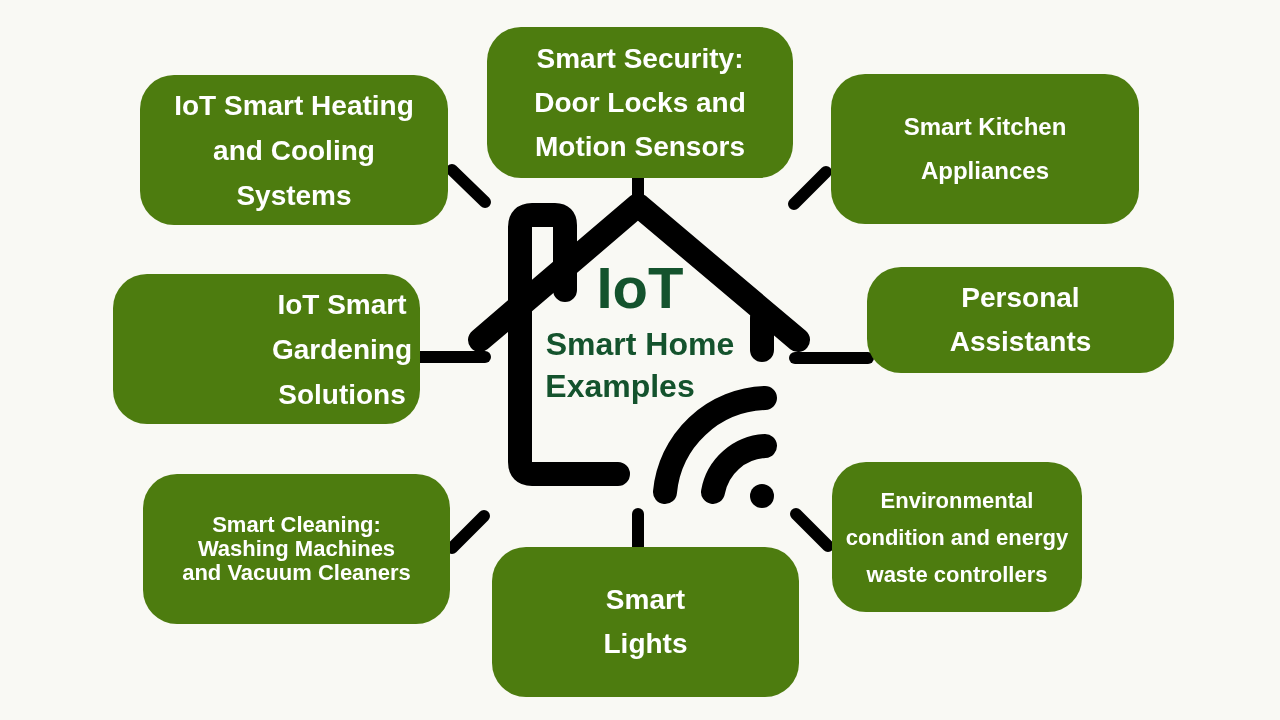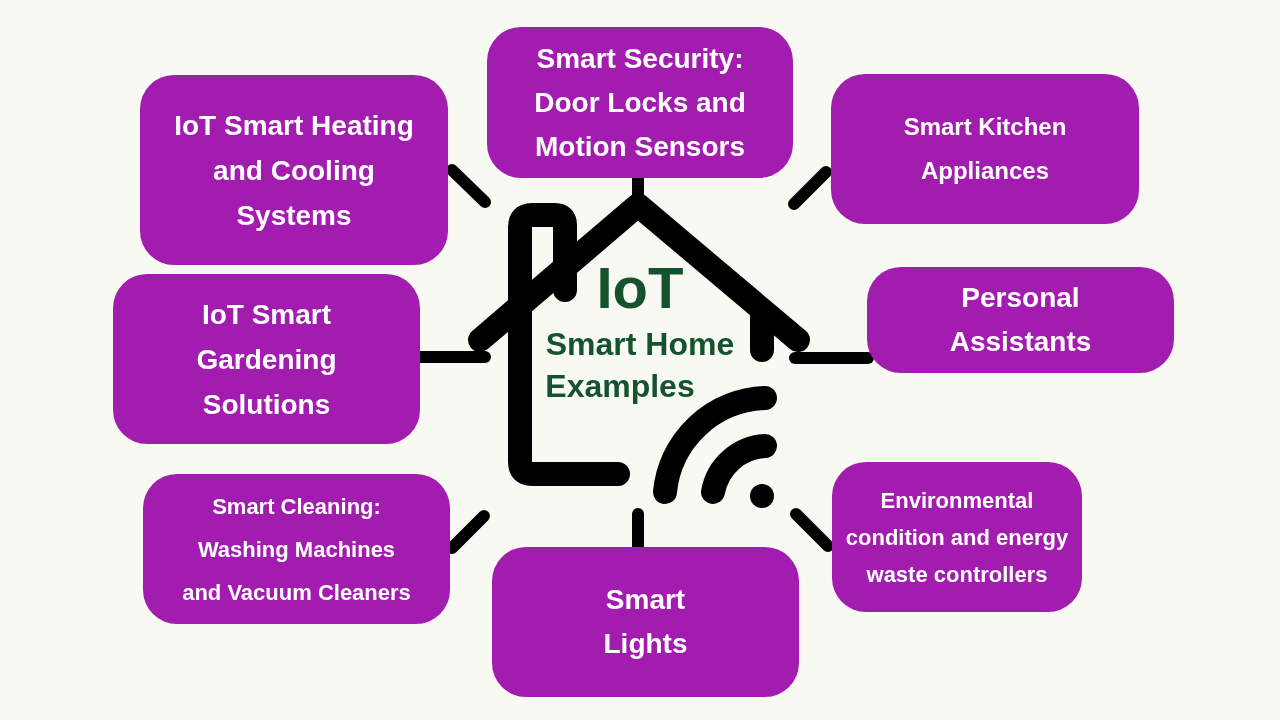--- a/index.html
+++ b/index.html
@@ -17,21 +17,21 @@
       height: 720px;
       background: #f9f9f4;
     }
     svg.art {
       position: absolute;
       left: 0; top: 0;
       width: 1280px; height: 720px;
     }
     .box {
       position: absolute;
-      background: #a21caf;
+      background: #4d7c0f;
       border-radius: 34px;
       color: #ffffff;
       display: flex;
       align-items: center;
       justify-content: center;
       text-align: center;
       font-weight: bold;
       box-sizing: border-box;
       padding: 0 8px;
     }
@@ -78,50 +78,50 @@
       <path d="M 665,492 A 104,104 0 0 1 765,398"></path>
       <path d="M 713,492 A 56,56 0 0 1 765,446"></path>
     </g>
     <circle cx="762" cy="496" r="12" fill="#000"></circle>
   </svg>
 
   <div class="center-title" style="left:560px; top:256px; width:160px; font-size:58px; line-height:64px;">IoT</div>
   <div class="center-title" style="left:520px; top:366px; width:200px; font-size:32px; line-height:40px;">Examples</div>
   <div class="center-title" style="left:530px; top:324px; width:220px; font-size:32px; line-height:40px;">Smart Home</div>
 
-  <div class="box" style="left:140px; top:75px; width:308px; height:190px; font-size:28px;">
+  <div class="box" style="left:140px; top:75px; width:308px; height:150px; font-size:28px;">
     <span class="label" style="line-height:45px;">IoT Smart Heating
 and Cooling
 Systems</span>
   </div>
 
   <div class="box" style="left:487px; top:27px; width:306px; height:151px; font-size:28px;">
     <span class="label" style="line-height:44px;">Smart Security:
 Door Locks and
 Motion Sensors</span>
   </div>
 
   <div class="box" style="left:831px; top:74px; width:308px; height:150px; font-size:24px;">
     <span class="label" style="line-height:44px;">Smart Kitchen
 Appliances</span>
   </div>
 
-  <div class="box" style="left:113px; top:274px; width:307px; height:170px; font-size:28px;">
+  <div class="box" style="left:113px; top:274px; width:307px; height:150px; font-size:28px;justify-content:flex-end;">
     <span class="label" style="line-height:45px;">IoT Smart
 Gardening
 Solutions</span>
   </div>
 
   <div class="box" style="left:867px; top:267px; width:307px; height:106px; font-size:28px;">
     <span class="label" style="line-height:44px;">Personal
 Assistants</span>
   </div>
 
   <div class="box" style="left:143px; top:474px; width:307px; height:150px; font-size:22px;">
-    <span class="label" style="line-height:43px;">Smart Cleaning:
+    <span class="label" style="line-height:24px;">Smart Cleaning:
 Washing Machines
 and Vacuum Cleaners</span>
   </div>
 
   <div class="box" style="left:492px; top:547px; width:307px; height:150px; font-size:28px;">
     <span class="label" style="line-height:44px;">Smart
 Lights</span>
   </div>
 
   <div class="box" style="left:832px; top:462px; width:250px; height:150px; font-size:22px;">

